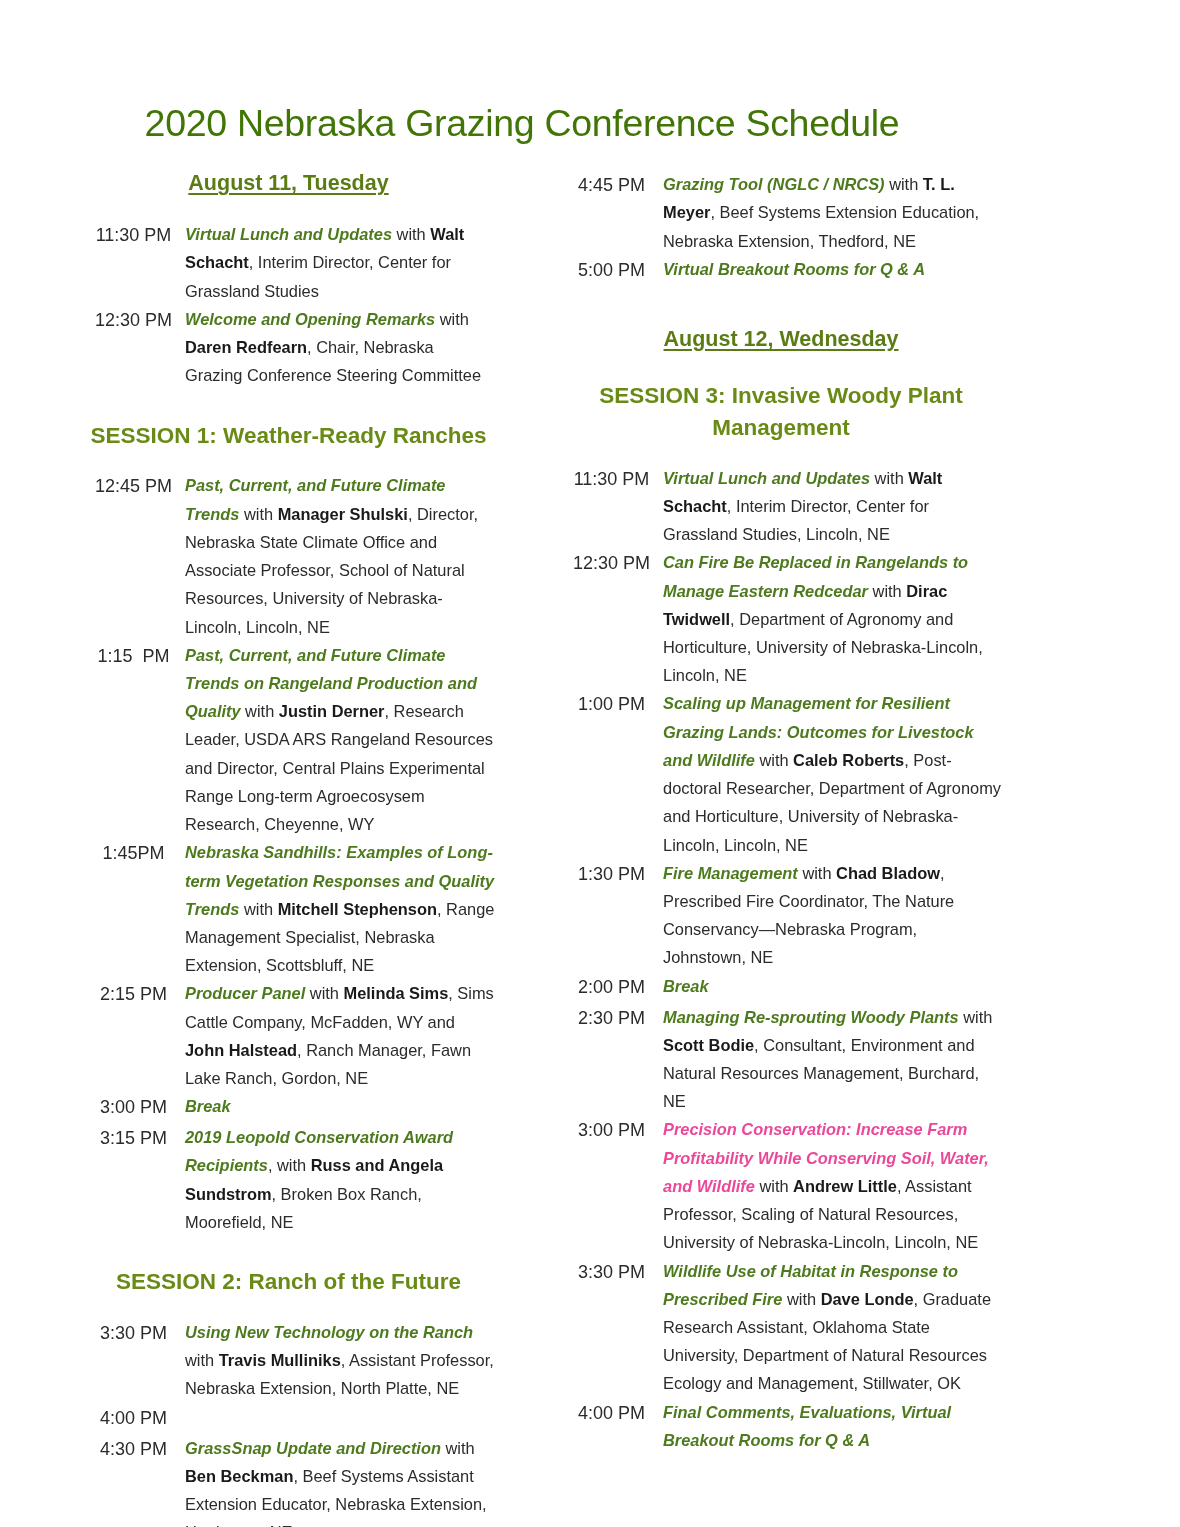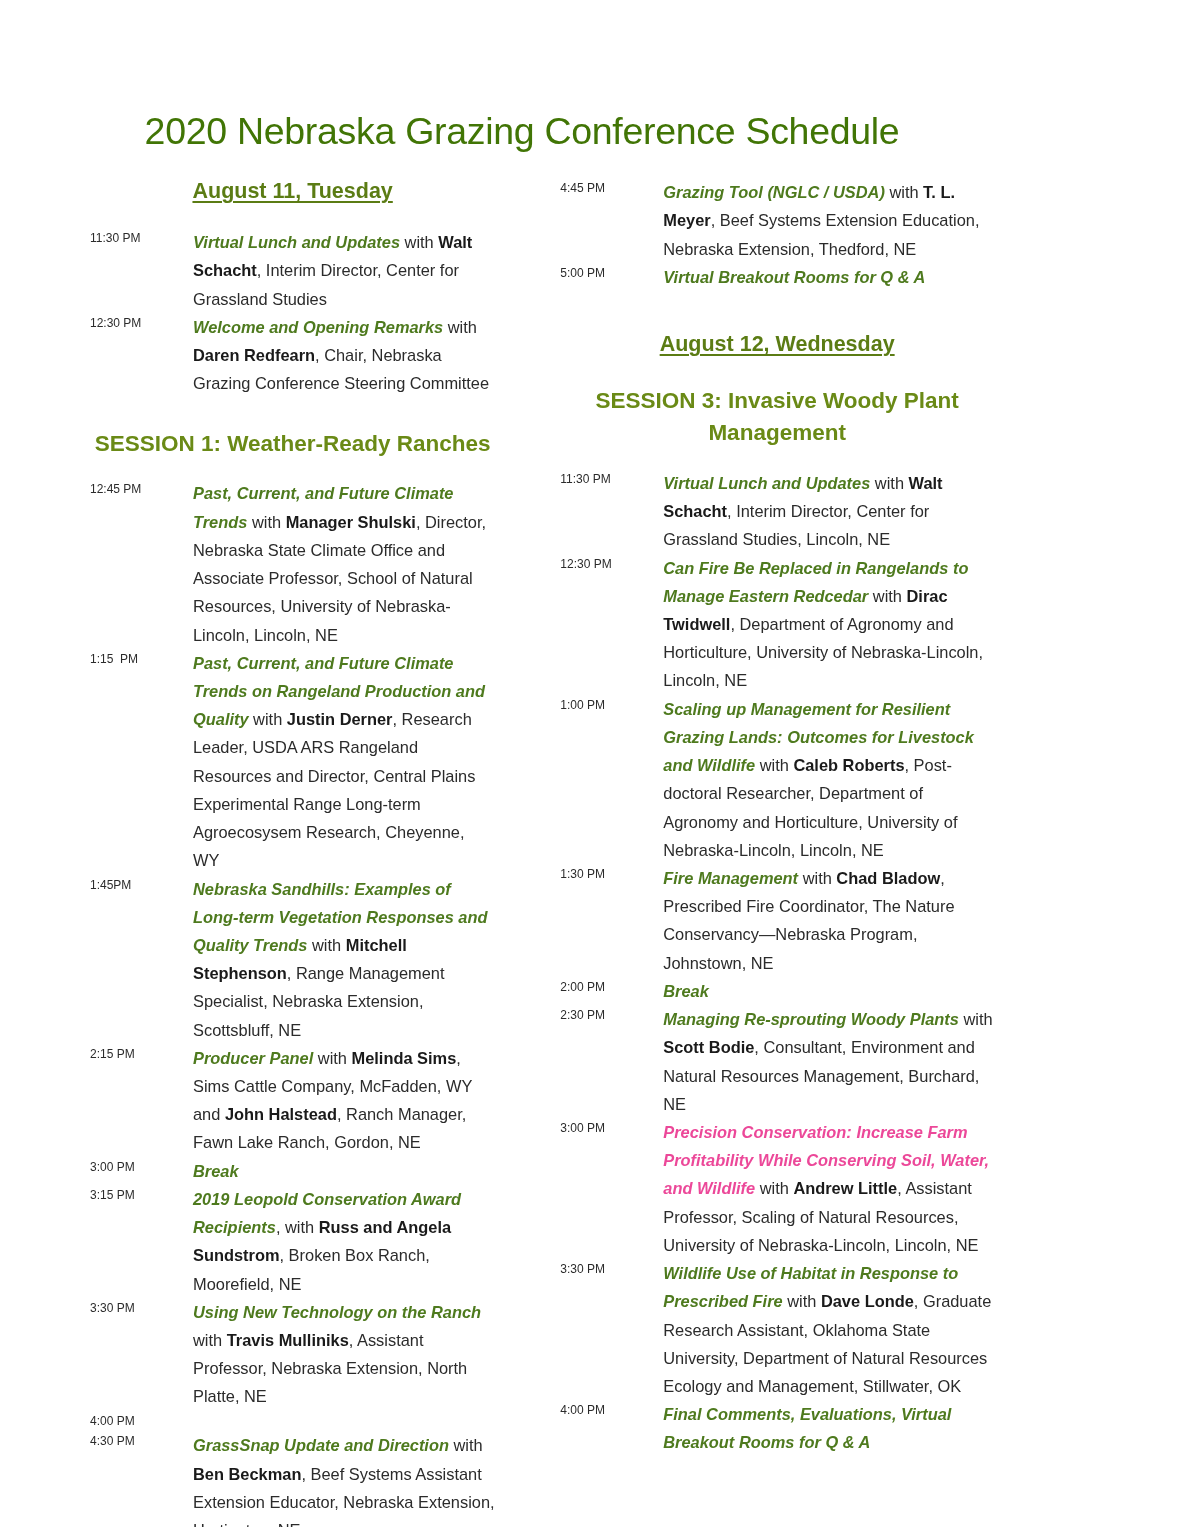--- a/index.html
+++ b/index.html
@@ -12,21 +12,21 @@
     height: 1527px;
     font-family: "Liberation Sans", sans-serif;
     color: #262626;
     position: relative;
     overflow: hidden;
   }
   .page {
     width: 1044px;
     height: 1527px;
     box-sizing: border-box;
-    padding: 12px;
+    padding: 4px;
     position: relative;
   }
   .doc-title {
     text-align: center;
     color: #417505;
     font-size: 37.5px;
     font-weight: 400;
     letter-spacing: -0.3px;
     margin: 0;
     padding-top: 99px;
@@ -86,21 +86,22 @@
     flex-direction: row;
     align-items: flex-start;
     font-size: 16.4px;
     line-height: 1.72;
   }
   .entry-time {
     flex: 0 0 auto;
     width: 103px;
     color: #2b2b2b;
     white-space: pre;
-    font-size: 12px;
+    font-size: 18px;
+    text-align: center;
   }
   .entry-body {
     flex: 1 1 auto;
     color: #2b2b2b;
     text-align: left;
   }
   .t-title {
     color: #4e7a1e;
     font-weight: bold;
     font-style: italic;
@@ -170,20 +171,21 @@
           <div class="entry">
             <div class="entry-time">3:00 PM</div>
             <div class="entry-body"><span class="t-title">Break</span></div>
           </div>
           <div class="entry">
             <div class="entry-time">3:15 PM</div>
             <div class="entry-body"><span class="t-title">2019 Leopold Conservation Award Recipients</span><span class="t-with">, with </span><span class="t-name">Russ and Angela Sundstrom</span><span class="t-desc">, Broken Box Ranch, Moorefield, NE</span></div>
           </div>
         </div>
 
+      <div class="session-heading">SESSION 2: Ranch of the Future</div>
 
       <div class="entries">
           <div class="entry">
             <div class="entry-time">3:30 PM</div>
             <div class="entry-body"><span class="t-title">Using New Technology on the Ranch</span><span class="t-with"> with </span><span class="t-name">Travis Mulliniks</span><span class="t-desc">, Assistant Professor, Nebraska Extension, North Platte, NE</span></div>
           </div>
           <div class="entry">
             <div class="entry-time">4:00 PM</div>
           </div>
           <div class="entry">
@@ -192,21 +194,21 @@
           </div>
         </div>
 
     </div>
 
     <div class="col col-right">
 
       <div class="entries">
           <div class="entry">
             <div class="entry-time">4:45 PM</div>
-            <div class="entry-body"><span class="t-title">Grazing Tool (NGLC / USDA)</span><span class="t-with"> with </span><span class="t-name">T. L. Meyer</span><span class="t-desc">, Beef Systems Extension Education, Nebraska Extension, Thedford, NE</span></div>
+            <div class="entry-body"><span class="t-title">Grazing Tool (NGLC / NRCS)</span><span class="t-with"> with </span><span class="t-name">T. L. Meyer</span><span class="t-desc">, Beef Systems Extension Education, Nebraska Extension, Thedford, NE</span></div>
           </div>
           <div class="entry">
             <div class="entry-time">5:00 PM</div>
             <div class="entry-body"><span class="t-title">Virtual Breakout Rooms for Q &amp; A</span></div>
           </div>
         </div>
 
       <div class="date-heading spaced-top">August 12, Wednesday</div>
 
       <div class="session-heading tight">SESSION 3: Invasive Woody Plant Management</div>

